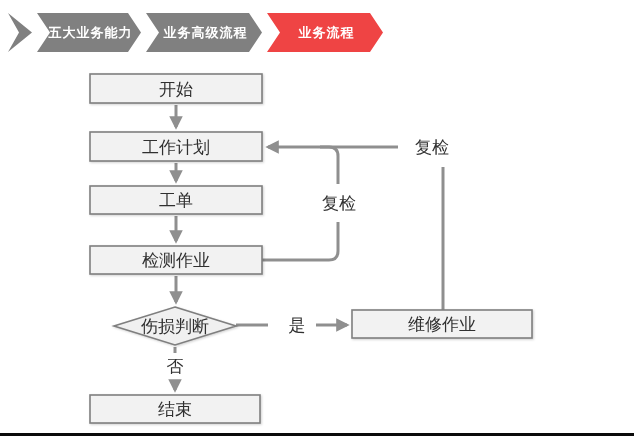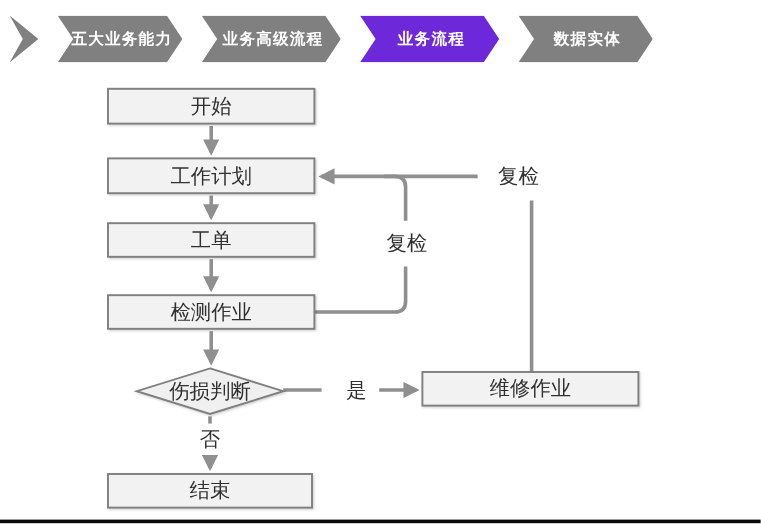--- a/index.html
+++ b/index.html
@@ -8,35 +8,35 @@
     position:relative;
     width:634px; height:439px;
     background:#ffffff;
     font-family:"Liberation Sans","DejaVu Sans",sans-serif;
     overflow:hidden;
   }
 
   
   .crumbs {
     position:absolute; left:8px; top:13px; height:39px;
-    display:flex; gap:16px; align-items:flex-end;
+    display:flex; gap:5px; align-items:flex-end;
   }
   .chev-lead {
     width:24px; height:39px; background:#808080;
     clip-path:polygon(0 0, 100% 50%, 0 100%, 11px 50%);
   }
   .chev {
     height:39px; background:#808080; color:#ffffff;
     display:flex; align-items:center; justify-content:center;
     font-size:13px; font-weight:bold; letter-spacing:1px;
     clip-path:polygon(13px 50%, 0 0, calc(100% - 13px) 0, 100% 50%, calc(100% - 13px) 100%, 0 100%);
     cursor:pointer;
   }
   .chev span { padding-left:3px; white-space:nowrap; }
-  .chev.active { background:#6d28d9; }
+  .chev.active { background:#ef4444; }
   .w1{width:104px;} .w2{width:116px;font-family:Liberation Serif, serif;} .w3{width:116px;} .w4{width:116px;} .w5{width:112px;}
 
   
   svg.diagram { position:absolute; left:0; top:0; }
   .node-rect { fill:#F2F2F2; stroke:#7F7F7F; stroke-width:1.6; filter:drop-shadow(1.5px 1.5px 1px rgba(0,0,0,0.18)); }
   .node-diamond { fill:#F0F0F0; stroke:#7F7F7F; stroke-width:1.6; filter:drop-shadow(1.5px 1.5px 1px rgba(0,0,0,0.18)); }
   .edge { stroke:#8F8F8F; stroke-width:3; fill:none; }
   .node-label, .edge-label {
     font-family:"Liberation Sans","DejaVu Sans",sans-serif;
     font-size:17px; fill:#303030;
@@ -51,23 +51,20 @@
 <div class="crumbs">
   <div class="chev-lead"></div>
   <div class="chev w1">
     <span>五大业务能力</span>
   </div>
   <div class="chev w2">
     <span>业务高级流程</span>
   </div>
   <div class="chev w3 active">
     <span>业务流程</span>
-  </div>
-  <div class="chev w5">
-    <span>数据实体</span>
   </div>
 </div>
 
 <svg class="diagram" width="634" height="439" viewBox="0 0 634 439" xmlns="http://www.w3.org/2000/svg">
   <defs>
     <marker id="ah" viewBox="0 0 10 10" markerWidth="4.5" markerHeight="4.5" refX="8" refY="5" orient="auto" markerUnits="strokeWidth">
       <path d="M0,0 L10,5 L0,10 Z" fill="#8F8F8F"></path>
     </marker>
   </defs>
 

